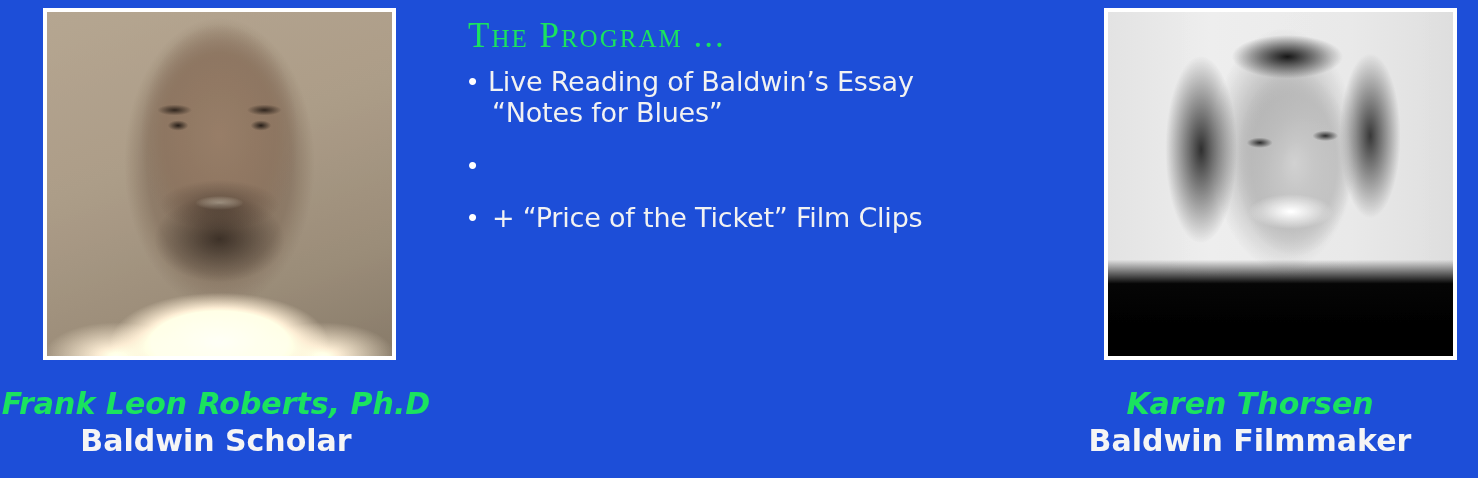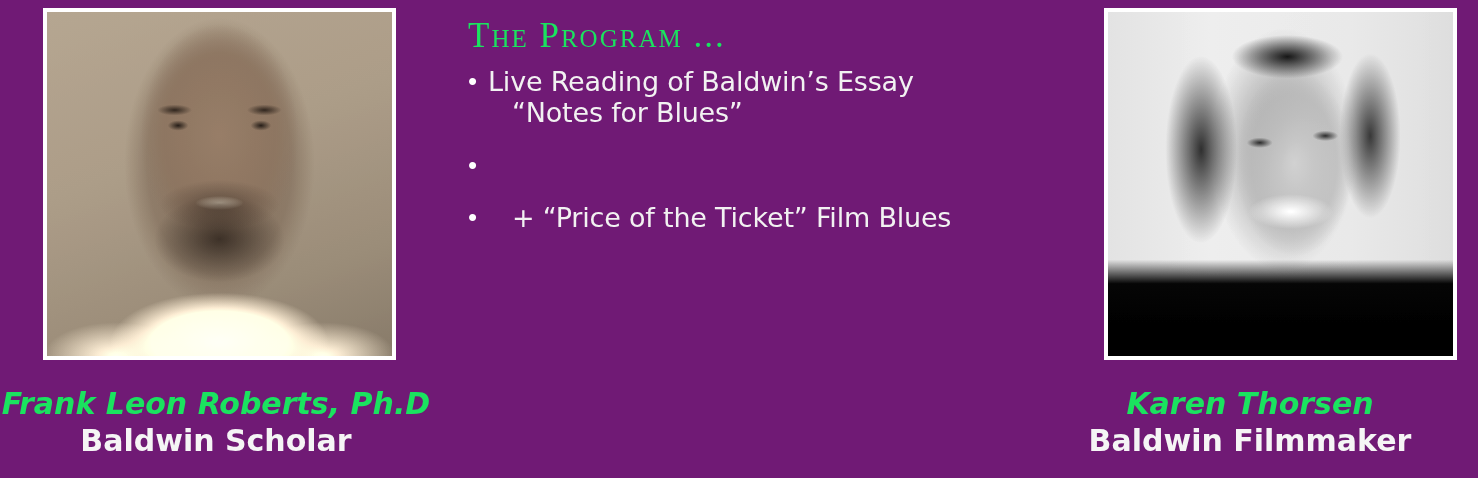--- a/index.html
+++ b/index.html
@@ -4,21 +4,21 @@
 <style>
   html, body {
     margin: 0;
     padding: 0;
     background: #000000;
   }
   #slide {
     position: relative;
     width: 1478px;
     height: 478px;
-    background: #701a75;
+    background: #1d4ed8;
     overflow: hidden;
     font-family: "Liberation Sans", sans-serif;
   }
 
   
   .photo-frame {
     position: absolute;
     background: #ffffff;
     padding: 4px;
     box-sizing: border-box;
@@ -104,21 +104,21 @@
     box-sizing: border-box;
   }
   .bullet-text {
     color: #f2f2f2;
     font-size: 27px;
     line-height: 31px;
     font-family: "DejaVu Sans", sans-serif;
     letter-spacing: -0.2px;
     white-space: nowrap;
   }
-  .bullet-text .line2 { display: block; padding-left: 4px; margin-left: 20px; }
+  .bullet-text .line2 { display: block; padding-left: 4px; }
 
   
   .caption {
     position: absolute;
     text-align: center;
     width: 460px;
   }
   #caption-left  { left: -14px;  top: 386px; }
   #caption-right { left: 1020px; top: 386px; }
 
@@ -168,21 +168,21 @@
       </span>
     </div>
 
     <div class="bullet-row">
       <span class="bullet-dot">•</span>
     </div>
 
     <div class="bullet-row">
       <span class="bullet-dot">•</span>
       <span class="bullet-text">
-        <span class="line2">+ “Price of the Ticket”   Film Blues</span>
+        <span class="line2">+ “Price of the Ticket”   Film Clips</span>
       </span>
     </div>
   </div>
 
   <div class="caption" id="caption-left">
     <div class="caption-name">Frank Leon Roberts, Ph.D</div>
     <div class="caption-role">Baldwin Scholar</div>
   </div>
 
   <div class="caption" id="caption-right">

